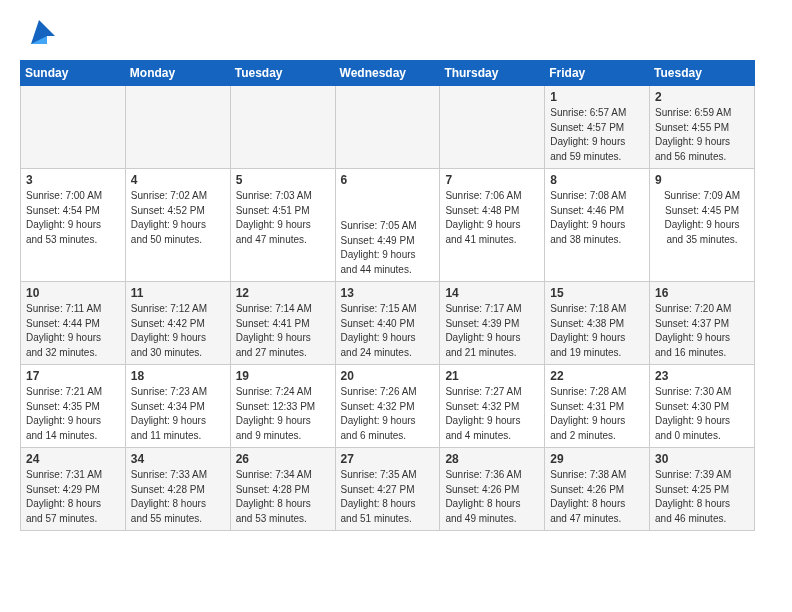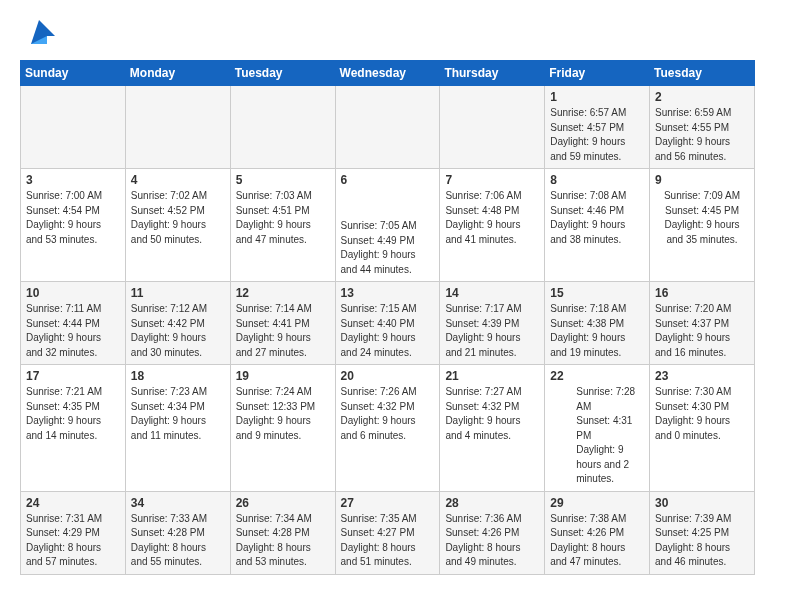--- a/index.html
+++ b/index.html
@@ -249,21 +249,21 @@
 Daylight: 9 hours and 6 minutes.</div>
           </td>
           <td>
             <span class="day-number">21</span>
             <div class="cell-content" style="white-space: pre-line;">Sunrise: 7:27 AM
 Sunset: 4:32 PM
 Daylight: 9 hours and 4 minutes.</div>
           </td>
           <td>
             <span class="day-number">22</span>
-            <div class="cell-content" style="white-space: pre-line; margin-left: 26px;">Sunrise: 7:28 AM
+            <div class="cell-content" style="white-space: pre-line;">Sunrise: 7:28 AM
 Sunset: 4:31 PM
 Daylight: 9 hours and 2 minutes.</div>
           </td>
           <td>
             <span class="day-number">23</span>
             <div class="cell-content" style="white-space: pre-line;">Sunrise: 7:30 AM
 Sunset: 4:30 PM
 Daylight: 9 hours and 0 minutes.</div>
           </td>
         </tr>

